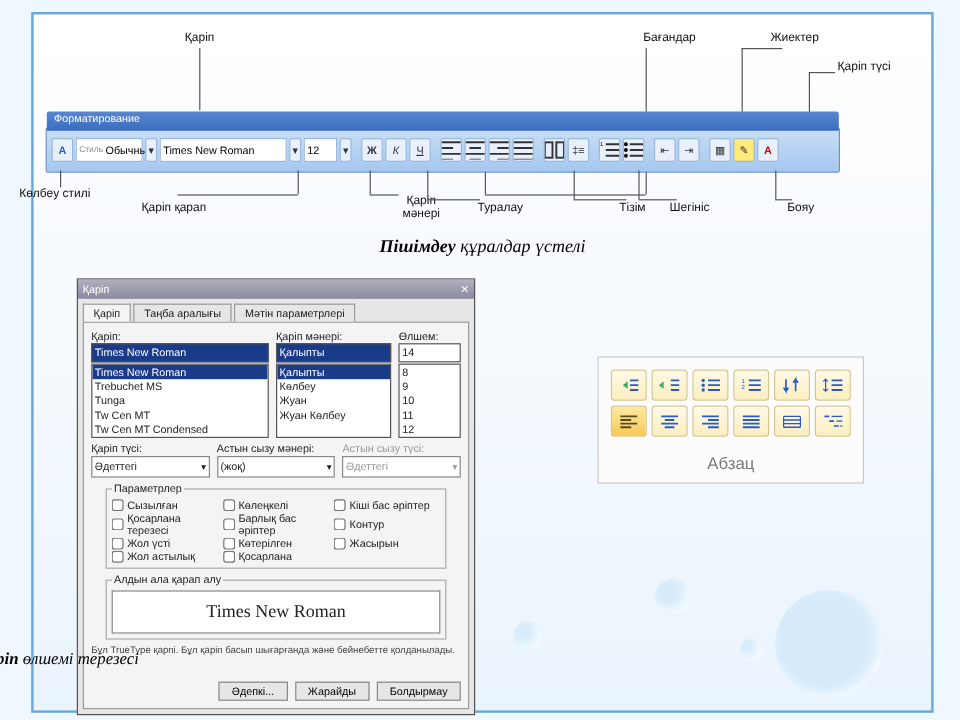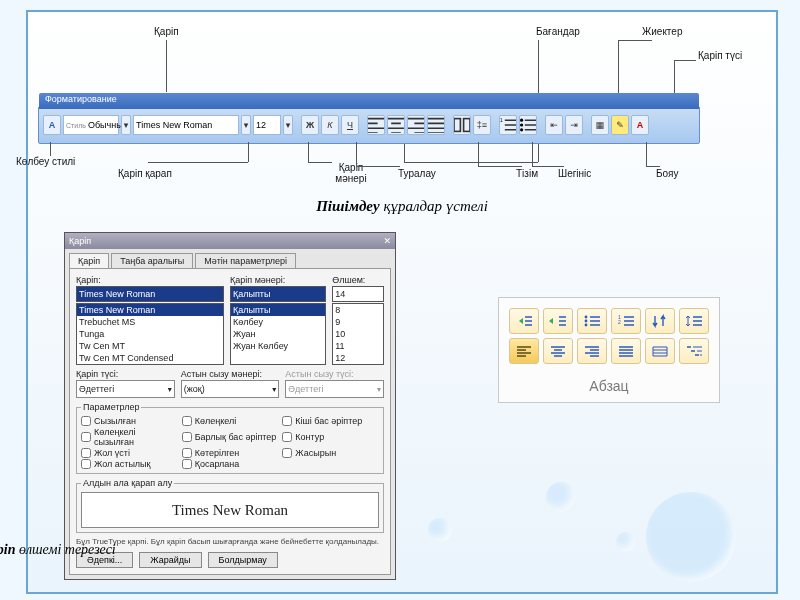--- a/index.html
+++ b/index.html
@@ -27,26 +27,26 @@
   .dlg .row3{display:flex;gap:6px;margin-bottom:4px}
   .dlg .col{flex:1;display:flex;flex-direction:column;gap:1px}
   .dlg label{font-size:9px}
   .dlg .tbox{height:14px;background:#fff;border:1px solid #555;padding:0 2px;font-size:9px;line-height:14px}
   .dlg .tbox.sel{background:#1a3a8a;color:#fff}
   .dlg .listbox{height:60px;background:#fff;border:1px solid #555;overflow:hidden;font-size:9px}
   .dlg .listbox div{padding:0 2px;line-height:12px}
   .dlg .listbox div.sel{background:#1a3a8a;color:#fff}
   .dlg .dd{height:16px;background:#fff;border:1px solid #888;display:flex;align-items:center;padding:0 2px;position:relative}
   .dlg .dd::after{content:"▾";position:absolute;right:2px;font-size:8px}
-  .dlg fieldset{border:1px solid #aaa;padding:4px;margin:4px 0}
+  .dlg fieldset{border:1px solid #aaa;padding:4px;margin:4px 12px}
   .dlg .chkgrid{display:grid;grid-template-columns:repeat(3,1fr);gap:1px 4px}
   .dlg .chk{display:flex;align-items:center;gap:3px;font-size:9px}
   .dlg .chk input{width:10px;height:10px;margin:0}
   .dlg .preview{height:34px;background:#fff;border:1px solid #888;display:flex;align-items:center;justify-content:center;font-family:'Times New Roman',serif;font-size:15px}
-  .dlg .btns{display:flex;gap:6px;justify-content:flex-start;margin-top:6px}
+  .dlg .btns{display:flex;gap:6px;justify-content:flex-end;margin-top:22px}
   .dlg .btn{padding:2px 10px;border:1px solid #888;background:#e6e6e6;font-size:9px}
   
   .ribbon{position:absolute;left:470px;top:285px;width:220px;border:1px solid #c8c8c8;background:#fcfcfc}
   .ribbon .grid{display:grid;grid-template-columns:repeat(6,1fr);gap:4px;padding:10px}
   .rbtn{width:28px;height:24px;border:1px solid #d6c890;background:linear-gradient(#fff9e6,#fdeec0);border-radius:3px;display:flex;align-items:center;justify-content:center;margin:auto}
   .rbtn.active{background:linear-gradient(#ffe9a0,#f6c95a)}
   .rbtn svg{width:18px;height:16px}
   .ribbon .lbl{text-align:center;color:#7a7a7a;font-size:14px;padding:4px 0 8px 0}
 </style>
 </head>
@@ -251,21 +251,21 @@
             <label class="chk">
               <input type="checkbox" style="">
               <span>Көлеңкелі</span>
             </label>
             <label class="chk">
               <input type="checkbox" style="">
               <span>Кіші бас әріптер</span>
             </label>
             <label class="chk">
               <input type="checkbox" style="">
-              <span>Көлеңкелі сызылған</span>
+              <span>Қосарлана терезесі</span>
             </label>
             <label class="chk">
               <input type="checkbox" style="">
               <span>Барлық бас әріптер</span>
             </label>
             <label class="chk">
               <input type="checkbox" style="">
               <span>Контур</span>
             </label>
             <label class="chk">

